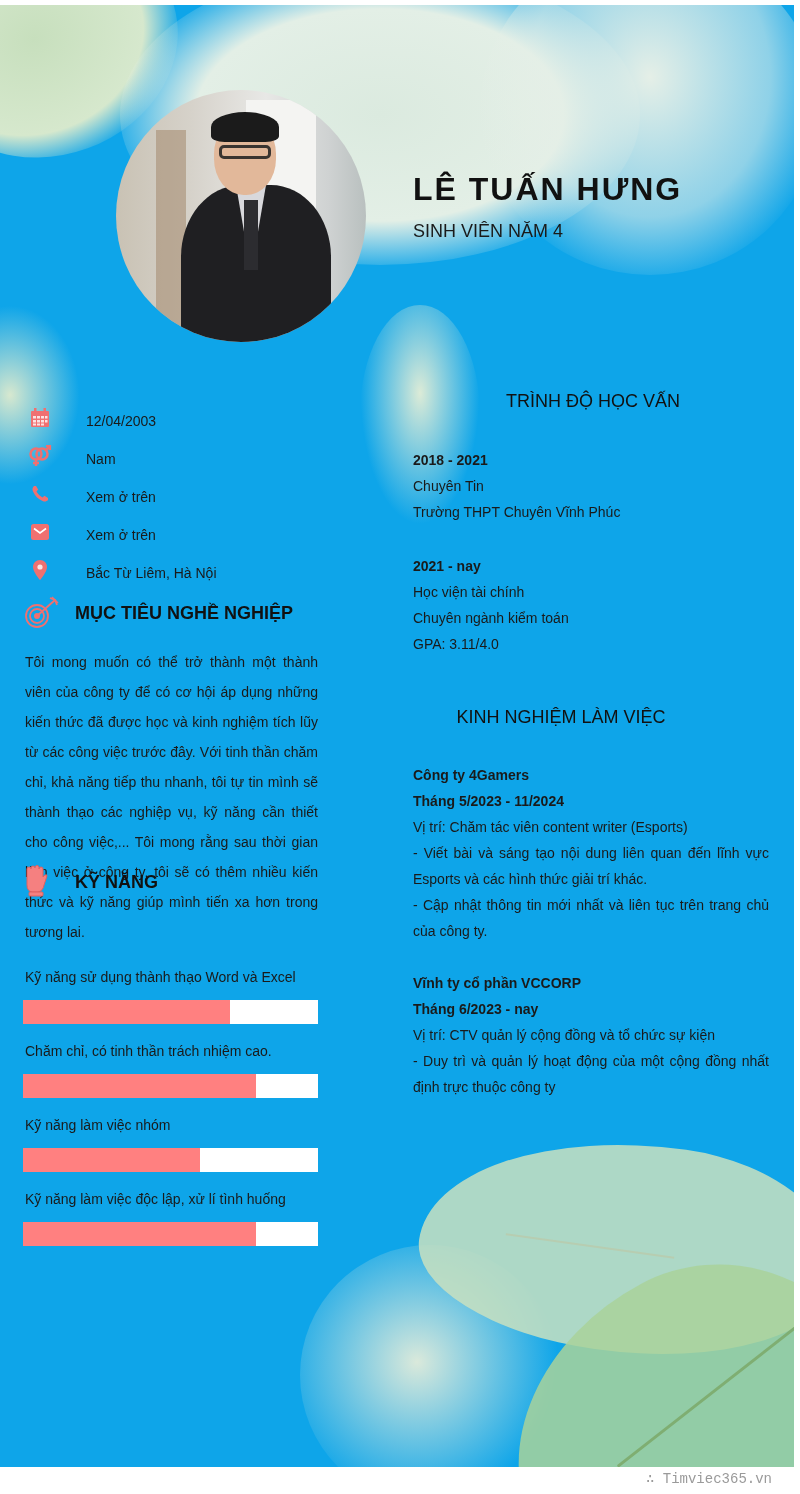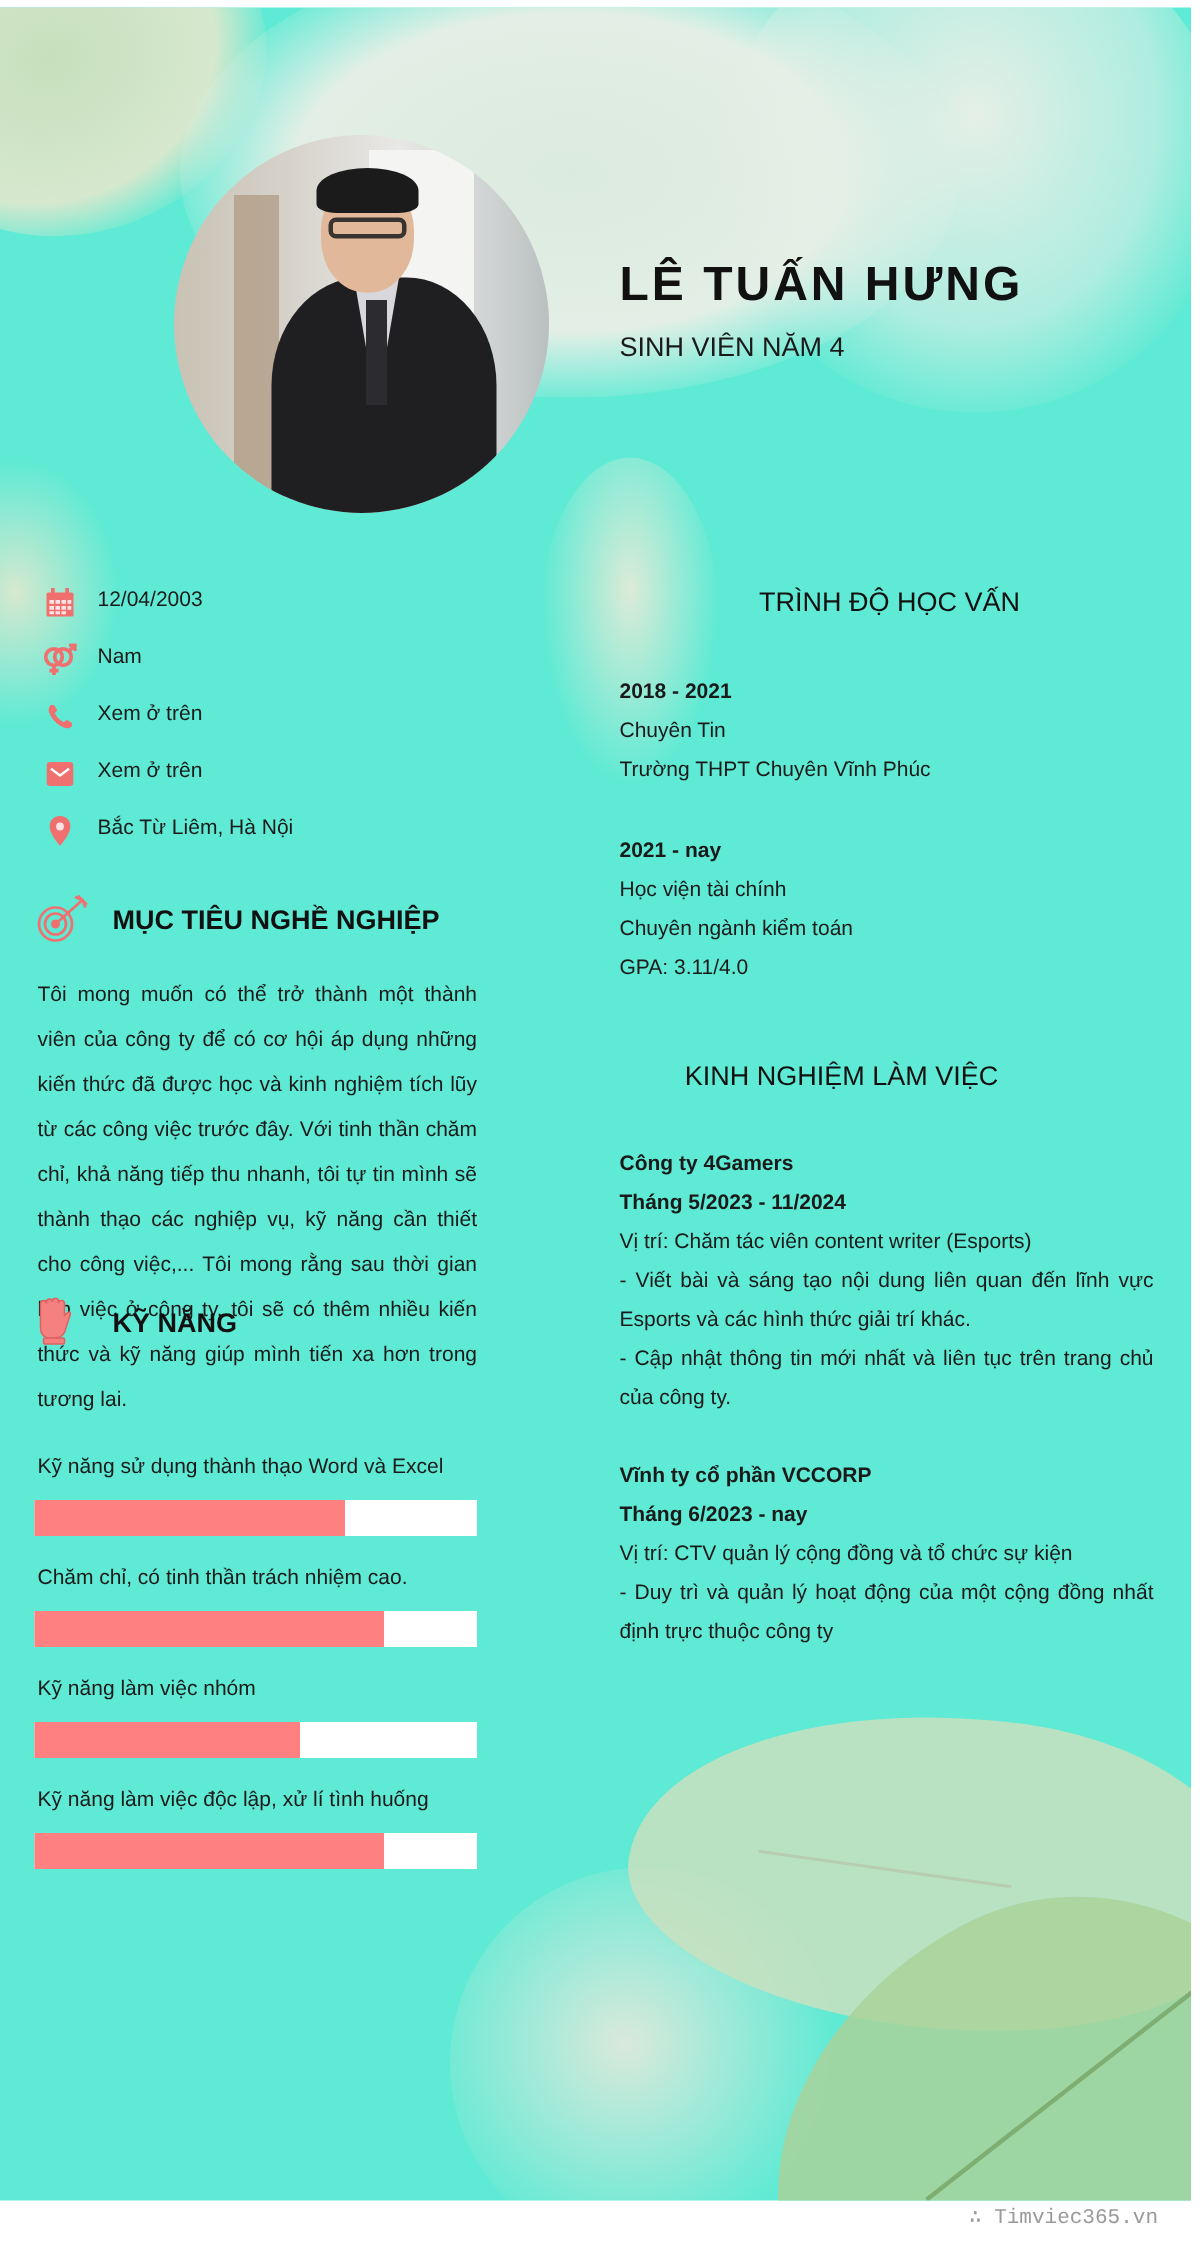--- a/index.html
+++ b/index.html
@@ -1,21 +1,21 @@
 <!DOCTYPE html>
 <html><head>
   <meta charset="utf-8">
   <style>
     * { box-sizing: border-box; margin: 0; padding: 0; }
     html, body { width: 800px; height: 1494px; background: #ffffff; overflow: hidden; }
     body { position: relative; font-family: "Liberation Sans", "DejaVu Sans", sans-serif; color: #1a1a1a; }
 
     .page {
       position: absolute; left: 0; top: 5px; width: 794px; height: 1462px;
-      background: #5eead4; overflow: hidden;
+      background: #0ea5e9; overflow: hidden;
     }
     
     .blob { position: absolute; border-radius: 50%; }
     .b1 { left: -80px; top: -70px; width: 260px; height: 220px; background: radial-gradient(ellipse at 45% 45%, #c7dfbd 0%, #d6e8cd 55%, rgba(214,232,205,0) 75%); transform: rotate(-20deg); }
     .b2 { left: 120px; top: -40px; width: 520px; height: 300px; background: radial-gradient(ellipse at 50% 50%, #dbeadf 0%, #e3efe6 50%, rgba(227,239,230,0) 75%); }
     .b3 { left: 480px; top: -60px; width: 340px; height: 330px; background: radial-gradient(ellipse at 50% 40%, #e5efe7 0%, rgba(229,239,231,0.6) 50%, rgba(229,239,231,0) 75%); }
     .b4 { left: -60px; top: 300px; width: 140px; height: 180px; background: radial-gradient(ellipse at 50% 50%, #d7e8cf 0%, rgba(215,232,207,0) 70%); }
     .b5 { left: 360px; top: 300px; width: 120px; height: 220px; background: radial-gradient(ellipse at 50% 40%, #dcebd7 0%, rgba(220,235,215,0) 70%); }
     .b6 { left: 300px; top: 1240px; width: 260px; height: 260px; background: radial-gradient(ellipse at 45% 45%, #dae9db 0%, rgba(218,233,219,0) 70%); }
     .leaf1 { position: absolute; left: 420px; top: 1138px; width: 420px; height: 210px; border-radius: 60% 40% 55% 45% / 60% 50% 50% 40%; background: #c9e0bf; opacity: 0.85; transform: rotate(8deg); }
@@ -35,21 +35,21 @@
     .photo .shirt { position: absolute; left: 120px; top: 95px; width: 30px; height: 70px; background: #d8d8dc; clip-path: polygon(0 0,100% 0,60% 100%,40% 100%); }
     .photo .tie { position: absolute; left: 128px; top: 110px; width: 14px; height: 70px; background: #2c2c30; }
     .photo .face { position: absolute; left: 98px; top: 30px; width: 62px; height: 75px; background: #e2b89a; border-radius: 45% 45% 48% 48%; }
     .photo .hair { position: absolute; left: 95px; top: 22px; width: 68px; height: 30px; background: #1b1b1b; border-radius: 50% 50% 20% 20%; }
     .photo .glasses { position: absolute; left: 103px; top: 55px; width: 52px; height: 14px; border: 3px solid #3a3430; border-radius: 5px; }
 
     .name { position: absolute; left: 413px; top: 166px; font-size: 32px; font-weight: bold; letter-spacing: 2px; color: #111; white-space: nowrap; }
     .subtitle { position: absolute; left: 413px; top: 216px; font-size: 18px; color: #1a1a1a; white-space: nowrap; }
 
     .info { position: absolute; left: 28px; top: 386px; }
-    .info-row { display: flex; align-items: flex-start; height: 38px; }
+    .info-row { display: flex; align-items: flex-end; height: 38px; gap: 21px; }
     .info-icon { width: 24px; height: 22px; display: flex; align-items: center; justify-content: center; margin-right: 13px; }
     .info-text { font-size: 14px; color: #1a1a1a; }
 
     .sec-head { position: absolute; display: flex; align-items: center; }
     .sec-title { font-size: 18px; font-weight: bold; color: #111; }
 
     .objective { position: absolute; left: 25px; top: 642px; width: 293px; font-size: 14px; line-height: 30px; text-align: justify; color: #1a1a1a; }
 
     .skills { position: absolute; left: 23px; top: 962px; width: 295px; }
     .skill-label { font-size: 14px; color: #1a1a1a; height: 20px; line-height: 20px; padding-left: 2px; }

